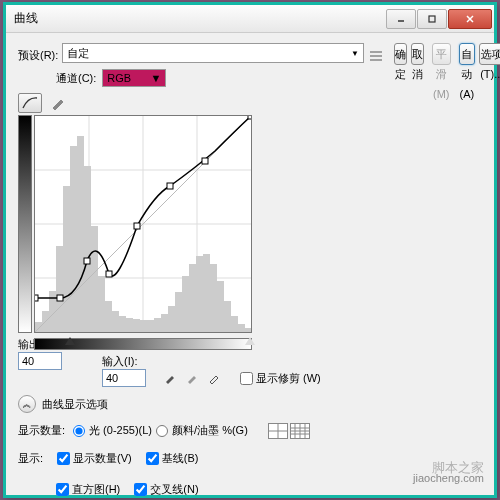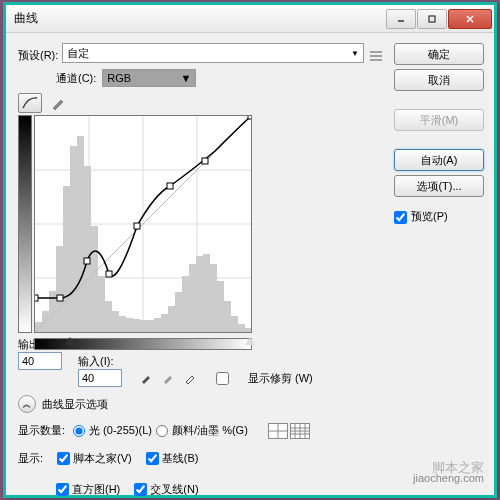--- a/index.html
+++ b/index.html
@@ -6,47 +6,47 @@
 body{background:#7a5a7a;width:500px;height:500px;position:relative;overflow:hidden}
 .dialog{position:absolute;left:3px;top:2px;width:494px;height:496px;background:#f0f0f0;border:3px solid #14b8a6;box-shadow:2px 2px 8px rgba(0,0,0,0.3)}
 .titlebar{height:28px;background:linear-gradient(#fdfdfd,#e8e8e8);border-bottom:1px solid #ccc;display:flex;align-items:center;padding:0 2px}
 .title-text{padding-left:6px;font-size:12px}
 .win-btns{margin-left:auto;display:flex}
 .wb{width:30px;height:20px;border:1px solid #b0b0b0;background:linear-gradient(#f8f8f8,#e0e0e0);margin-left:1px;display:flex;align-items:center;justify-content:center;border-radius:2px}
 .wb.close{background:linear-gradient(#e47a6a,#c94a3a);border-color:#a03020;width:44px}
 .wb svg{width:10px;height:10px}
 .content{display:flex;padding:10px 10px 6px 12px;gap:10px}
 .left{flex:1}
-.right{width:90px;display:flex;flex-direction:column;gap:4px}
+.right{width:90px;display:flex;gap:4px}
 .btn{height:22px;border:1px solid #8a8a8a;background:linear-gradient(#fdfdfd,#e4e4e4);border-radius:3px;text-align:center;line-height:20px;cursor:pointer}
 .btn.hl{border:1px solid #3c7fb1;box-shadow:0 0 2px #6bb5e8}
 .btn.dis{color:#9a9a9a;border-color:#c0c0c0}
 .chk{display:flex;align-items:flex-end;gap:4px;margin-top:8px}
 .chk input{width:13px;height:13px}
 .row{display:flex;align-items:flex-end;gap:4px;margin-bottom:6px}
 .lbl{white-space:nowrap}
 .sel{flex:1;height:20px;border:1px solid #999;background:#fff;padding:0 4px;display:flex;align-items:center;justify-content:space-between}
 .sel .arr{font-size:8px}
 .menuicon{width:16px;height:14px}
 .chrow{display:flex;align-items:center;gap:6px;margin:2px 0 6px 38px}
-.sel2{width:94px;height:18px;border:1px solid #999;background:#a3a3a3;display:flex;align-items:center;justify-content:space-between;padding:0 4px}
+.sel2{width:64px;height:18px;border:1px solid #999;background:#be185d;display:flex;align-items:center;justify-content:space-between;padding:0 4px}
 .toolrow{display:flex;gap:4px;margin-bottom:2px}
 .tool{width:24px;height:20px;border:1px solid #888;background:linear-gradient(#fafafa,#ddd);border-radius:2px;display:flex;align-items:center;justify-content:center}
 .tool.pen{border:1px solid transparent;background:transparent}
 .graph-wrap{display:flex;gap:2px}
 .vgrad{width:14px;height:218px;background:linear-gradient(#000,#fff);border:1px solid #777}
 .graph{width:218px;height:218px;border:1px solid #777;background:#fff;position:relative}
 .graph svg{position:absolute;left:0;top:0}
 .out-row{display:flex;align-items:center;gap:4px;margin-top:4px}
 .numbox{width:44px;height:18px;border:1px solid #7a9ac0;background:#fff;padding:0 3px;line-height:16px}
 .hgrad-row{display:flex;align-items:center;margin-top:2px;margin-left:68px}
 .hgrad{width:218px;height:12px;background:linear-gradient(90deg,#000,#fff);border:1px solid #777;position:relative}
 .sld{position:absolute;top:-2px;width:0;height:0;border-left:5px solid transparent;border-right:5px solid transparent;border-bottom:8px solid #333}
 .sld.r{right:-4px;border-bottom-color:#ddd}
-.in-row{display:flex;align-items:center;gap:6px;margin-top:4px;margin-left:60px}
+.in-row{display:flex;align-items:center;gap:6px;margin-top:4px;margin-left:84px}
 .eyed{display:flex;gap:2px;margin-left:8px}
 .eyed .ed{width:20px;height:18px;display:flex;align-items:center;justify-content:center}
 .togglebtn{width:18px;height:18px;border:1px solid #999;border-radius:9px;background:linear-gradient(#fff,#ddd);display:flex;align-items:center;justify-content:center;font-size:9px}
 .disp-opt{display:flex;align-items:center;gap:6px;margin-top:8px}
 .amt-row{display:flex;align-items:flex-start;gap:8px;margin-top:10px}
 .rcol{display:flex;flex-direction:row;gap:4px}
 .rrow{display:flex;align-items:center;gap:4px}
 .rrow input[type=radio]{width:12px;height:12px}
 .gridic{display:flex;gap:2px;margin-left:12px}
 .gi{width:20px;height:16px;border:1px solid #888;background:#fff}
@@ -212,21 +212,21 @@
               <svg width="14" height="14" viewBox="0 0 14 14">
                 <path d="M3 11 L9 5 L11 7 L5 13 Z" fill="#999"></path>
               </svg>
             </div>
           <div class="ed">
               <svg width="14" height="14" viewBox="0 0 14 14">
                 <path d="M3 11 L9 5 L11 7 L5 13 Z" fill="none" stroke="#555"></path>
               </svg>
             </div>
         </div>
-        <label class="cbx" style="display:flex;align-items:center;gap:19px;margin-left:10px">
+        <label class="cbx" style="display:flex;align-items:center;gap:3px;margin-left:10px">
           <input type="checkbox" style="">
           <span>显示修剪 (W)</span>
         </label>
       </div>
 
       <div class="disp-opt">
         <div class="togglebtn">︽</div>
         <span>曲线显示选项</span>
       </div>
 
@@ -257,21 +257,21 @@
                   <line x1="0" y1="10" x2="18" y2="10"></line>
                 </g>
               </svg></div>
         </div>
       </div>
 
       <div class="show-row">
         <span class="lbl">显示:</span>
         <label class="cbx">
             <input type="checkbox" checked="" style="">
-            <span>脚本之家(V)</span>
+            <span>显示数量(V)</span>
           </label>
         <label class="cbx">
             <input type="checkbox" checked="" style="">
             <span>基线(B)</span>
           </label>
       </div>
       <div class="show-row" style="margin-top:16px;margin-left:38px">
         <label class="cbx">
             <input type="checkbox" checked="" style="">
             <span>直方图(H)</span>

